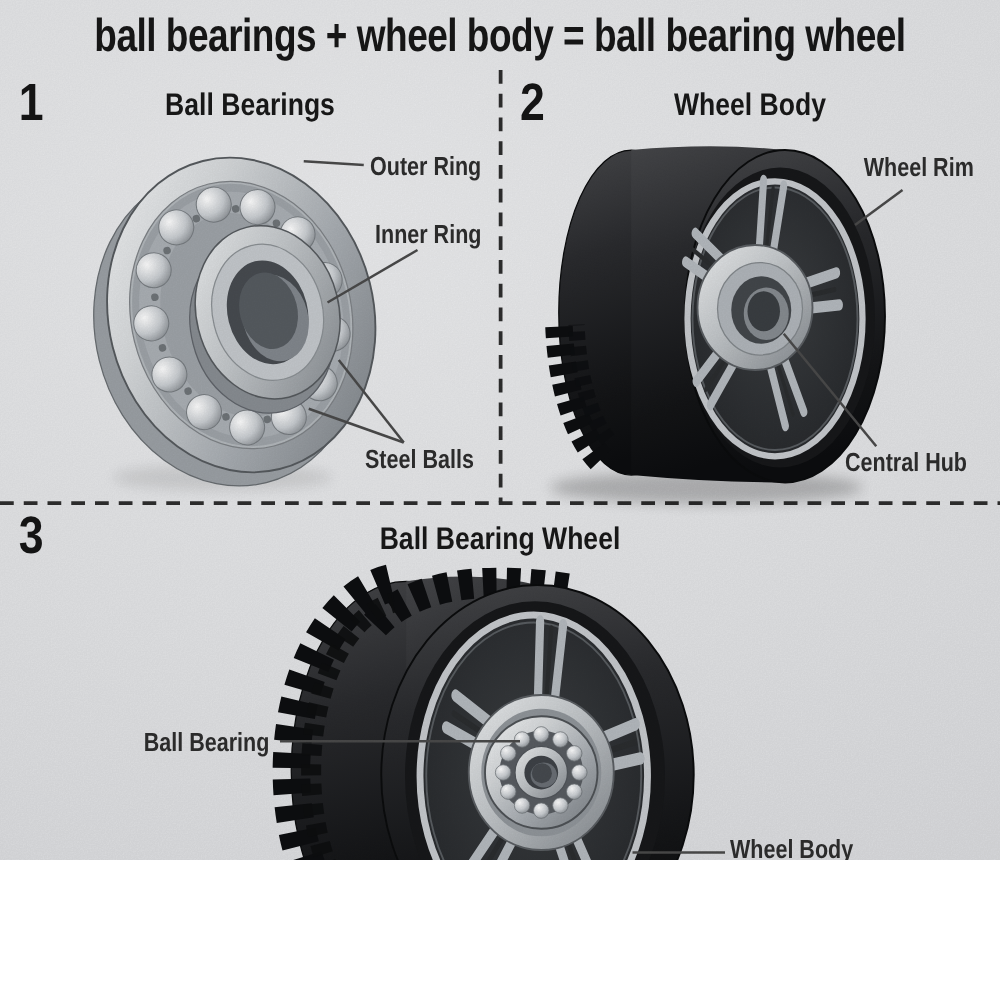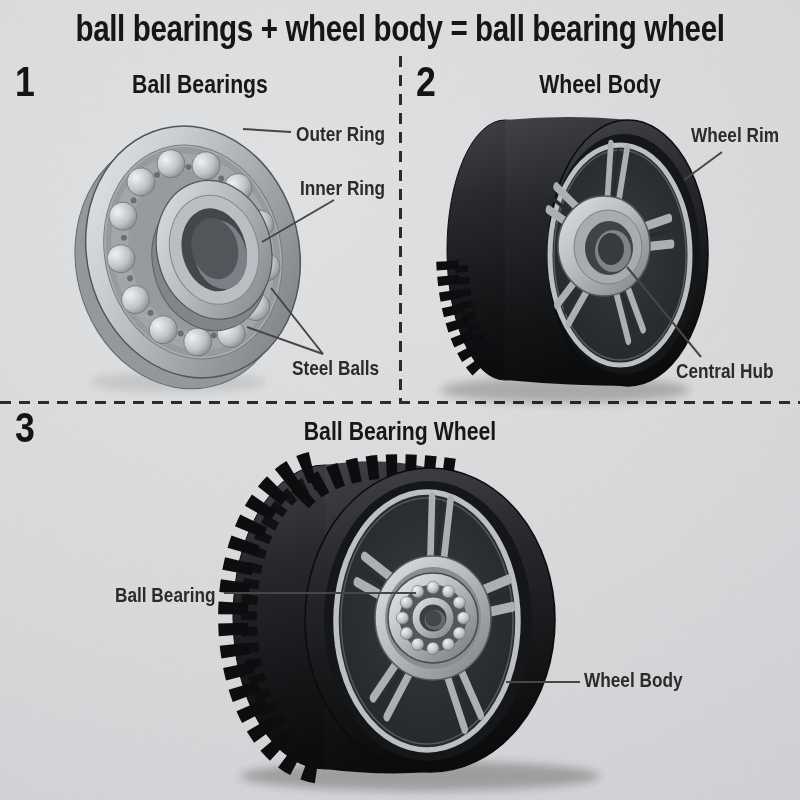--- a/index.html
+++ b/index.html
@@ -1,18 +1,18 @@
 <!DOCTYPE html>
 <html><head>
 <meta charset="utf-8">
 <style>
   html,body{margin:0;padding:0;}
   body{font-family:"Liberation Sans",sans-serif;}
   .page{
-    position:relative;width:800px;height:800px;overflow:hidden;
+    position:relative;width:800px;height:688px;overflow:hidden;
     background:radial-gradient(120% 100% at 35% 25%, #ebecee 0%, #e2e3e5 55%, #d8d9dc 100%);
   }
   .art{position:absolute;left:0;top:0;z-index:1;}
   .txt{position:absolute;z-index:2;color:#1c1c1c;}
   .title{
     left:50%;top:8px;font-size:37px;font-weight:700;white-space:nowrap;
     transform:translateX(-50%) scaleX(0.80);letter-spacing:-0.5px;color:#161616;
   }
   .panel-number{
     font-size:42px;font-weight:700;transform:scaleX(0.85);transform-origin:left top;color:#141414;

